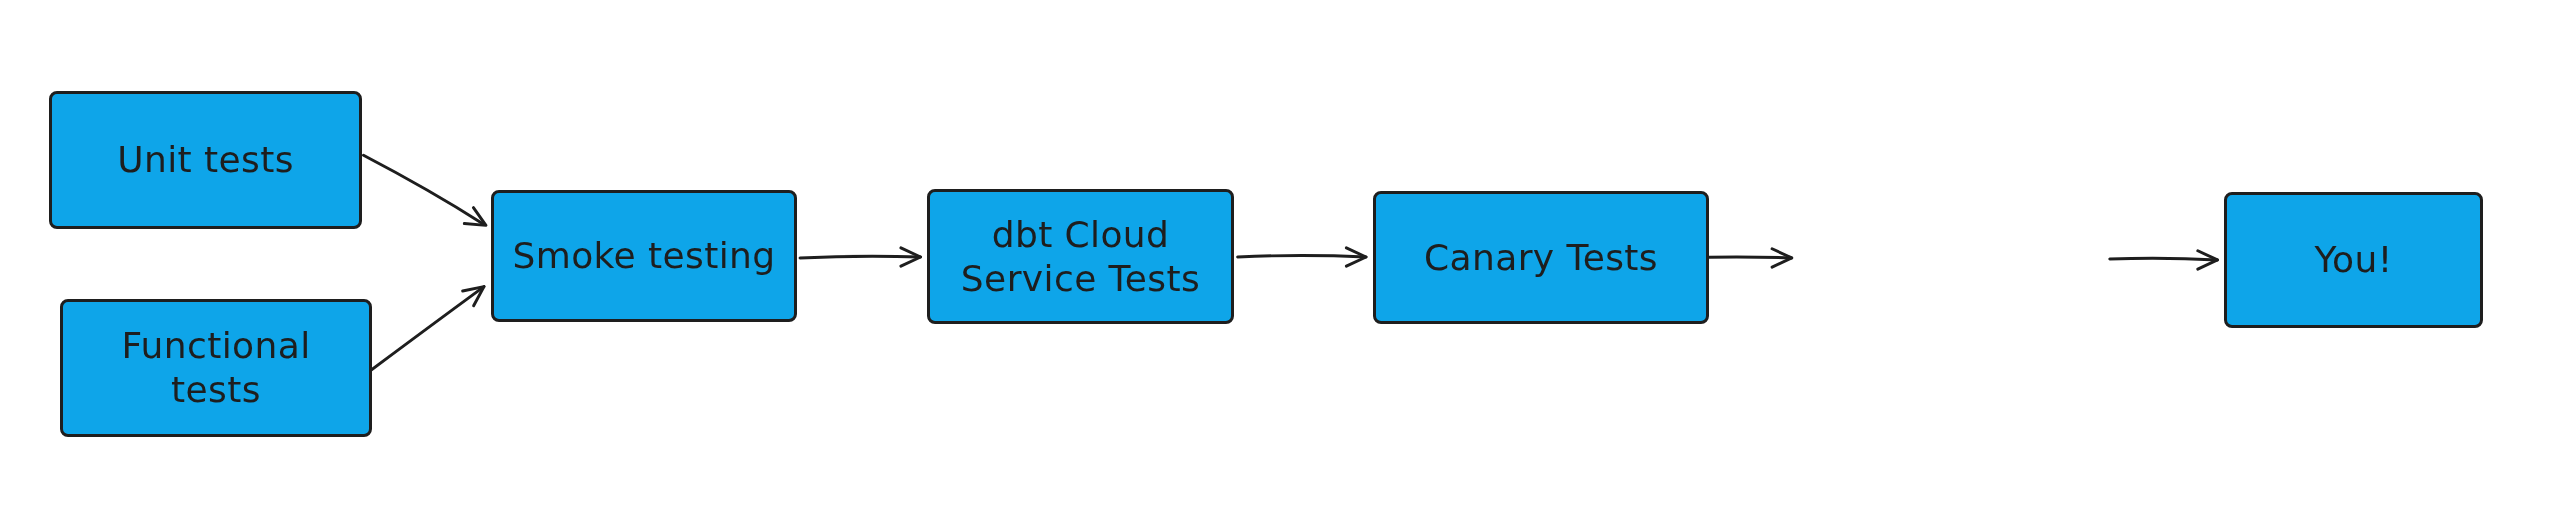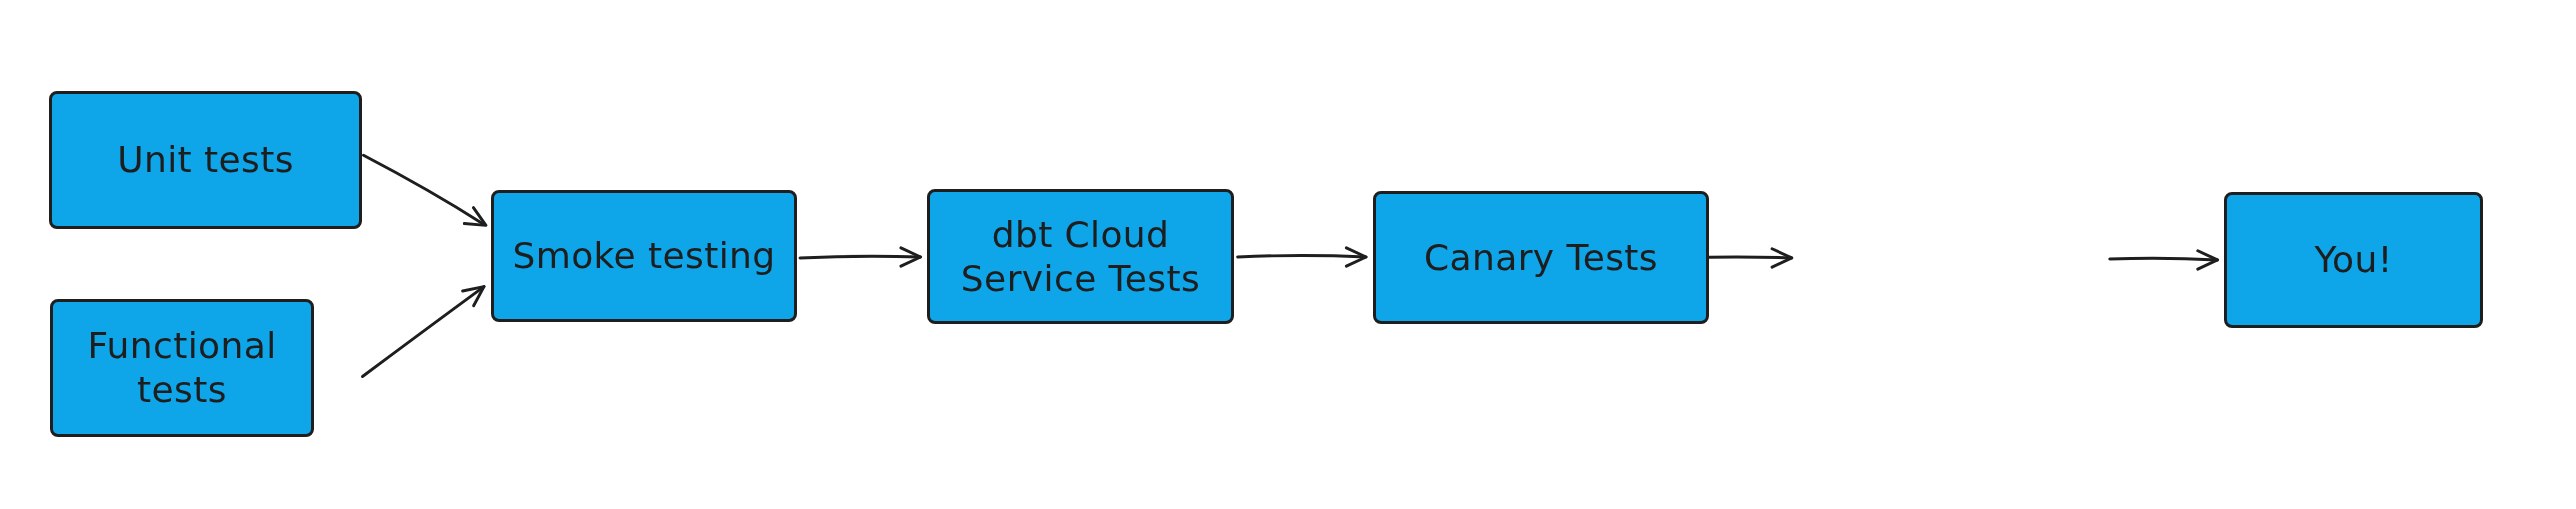--- a/index.html
+++ b/index.html
@@ -91,21 +91,21 @@
       <path d="M2225.1 253.7 L2245 263 L2225.1 272.3"></path>
     </g>
 
     <circle class="dot" cx="234" cy="318" r="2.2"></circle>
   </svg>
 
   <div class="node" style="left:49px; top:91px; width:313px; height:138px">
     <span class="node-label">Unit tests</span>
   </div>
 
-  <div class="node" style="left:50px; top:299px; width:264px; height:138px">
+  <div class="node" style="left:60px; top:299px; width:312px; height:138px">
     <span class="node-label">Functional tests</span>
   </div>
 
   <div class="node" style="left:491px; top:190px; width:306px; height:132px">
     <span class="node-label">Smoke testing</span>
   </div>
 
   <div class="node" style="left:927px; top:189px; width:307px; height:135px">
     <span class="node-label">dbt Cloud
 Service Tests</span>

